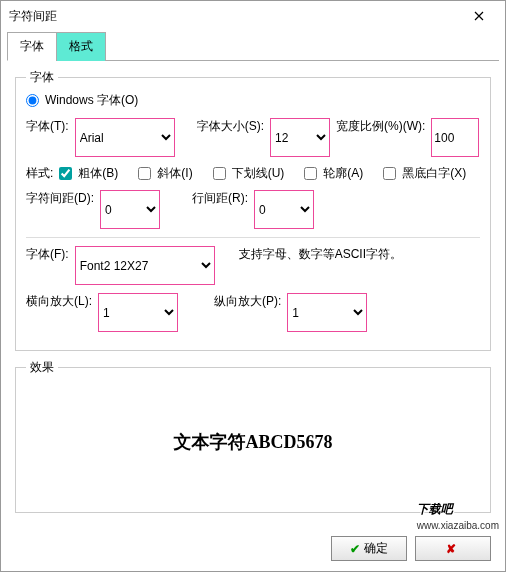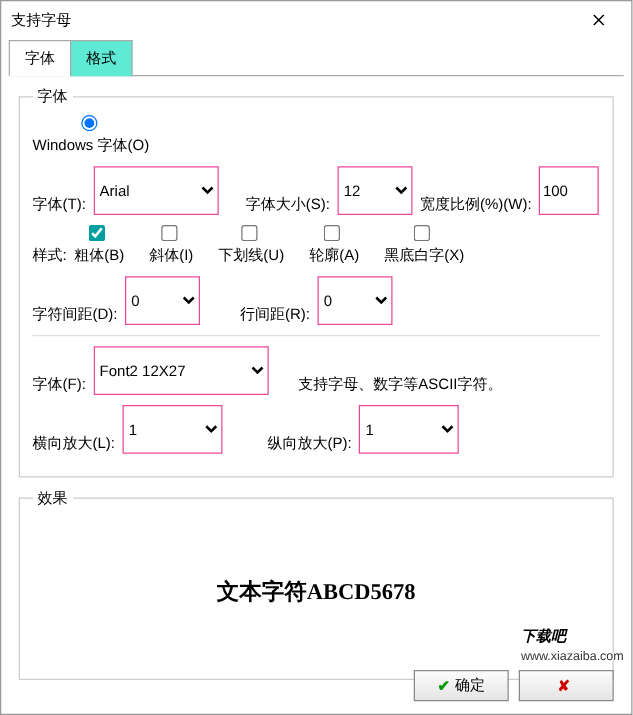--- a/index.html
+++ b/index.html
@@ -6,41 +6,41 @@
 body { margin: 0; background: #fff; width: 506px; height: 572px; border: 1px solid #999; position: relative; }
 .titlebar { height: 30px; display: flex; align-items: center; padding: 0 8px; }
 .titlebar .title { flex: 1; }
 .titlebar .close { width: 36px; height: 28px; display: flex; align-items: center; justify-content: center; cursor: pointer; }
 .tabs { display: flex; border-bottom: 1px solid #aaa; margin: 0 6px; }
 .tab { padding: 5px 12px; border: 1px solid #aaa; border-bottom: none; margin-right: -1px; background: #5eead4; cursor: pointer; position: relative; top: 1px; }
 .tab.active { background: #fff; border-bottom: 1px solid #fff; }
 .panel { padding: 8px 14px; }
 fieldset { border: 1px solid #ccc; margin: 0 0 8px 0; padding: 6px 10px 10px 10px; }
 fieldset legend { padding: 0 4px; }
-.row { display: flex; align-items: flex-end; gap: 6px; margin: 8px 0; flex-wrap: wrap; }
-label.inline { display: inline-flex; align-items: center; gap: 3px; flex-direction: column; }
+.row { display: flex; align-items: flex-start; gap: 6px; margin: 8px 0; flex-wrap: wrap; }
+label.inline { display: inline-flex; align-items: center; gap: 3px; }
 input[type=radio], input[type=checkbox] { margin: 0 3px 0 0; }
 input[type=checkbox].cyan { accent-color: #00a0a0; }
 select, input.txt { border: 1px solid #ec4899; background: #fff; height: 39px; padding: 0 2px; }
 select { padding: 0; }
 .w80 { width: 80px; } .w100 { width: 100px; } .w60 { width: 60px; } .w48 { width: 48px; }
 .preview { border: none; height: 120px; display: flex; align-items: center; justify-content: center; font-weight: bold; font-size: 18px; font-family: SimSun, serif; }
 .buttons { position: absolute; bottom: 10px; right: 14px; display: flex; gap: 8px; }
 .btn { border: 1px solid #888; background: linear-gradient(#fdfdfd,#e4e4e4); padding: 3px 14px; min-width: 76px; display: inline-flex; align-items: center; justify-content: center; gap: 4px; cursor: pointer; }
 .btn .chk { color: #090; font-weight: bold; }
 .btn .x { color: #c00; font-weight: bold; }
 .watermark { position: absolute; right: 6px; bottom: 40px; font-style: italic; font-weight: bold; color: #000; text-shadow: 1px 1px 0 #fff, -1px -1px 0 #fff; font-size: 26px; pointer-events: none; }
 .watermark .sub { font-size: 10px; font-style: normal; font-weight: normal; display: block; text-align: right; color:#333;}
 hr.sep { border: none; border-top: 1px solid #ddd; margin: 6px 0; }
 </style>
 </head>
 <body>
 
 <div class="titlebar">
-  <span class="title">支持字母</span>
+  <span class="title">字符间距</span>
   <div class="close" title="关闭">
     <svg width="10" height="10" viewBox="0 0 10 10">
         <path d="M1 1 L9 9 M9 1 L1 9" stroke="#000" stroke-width="1.2"></path>
       </svg>
   </div>
 </div>
 
 <div class="tabs">
   <div class="tab active">字体</div>
   <div class="tab">格式</div>

